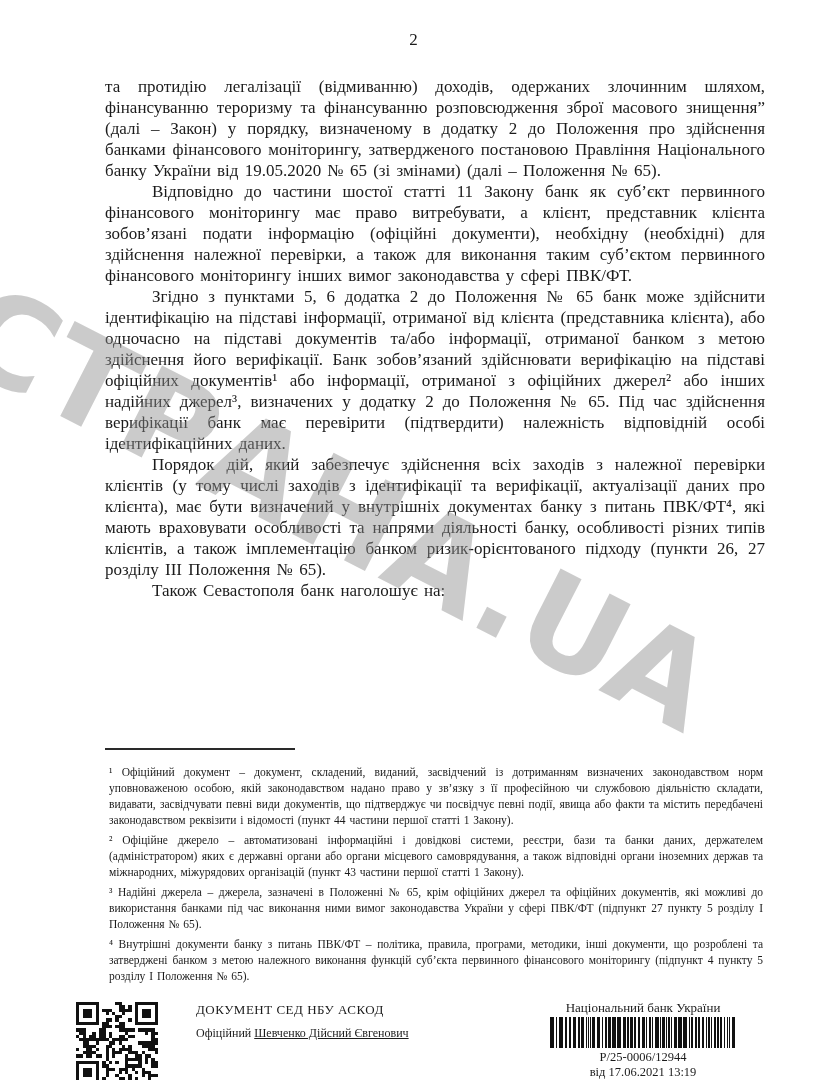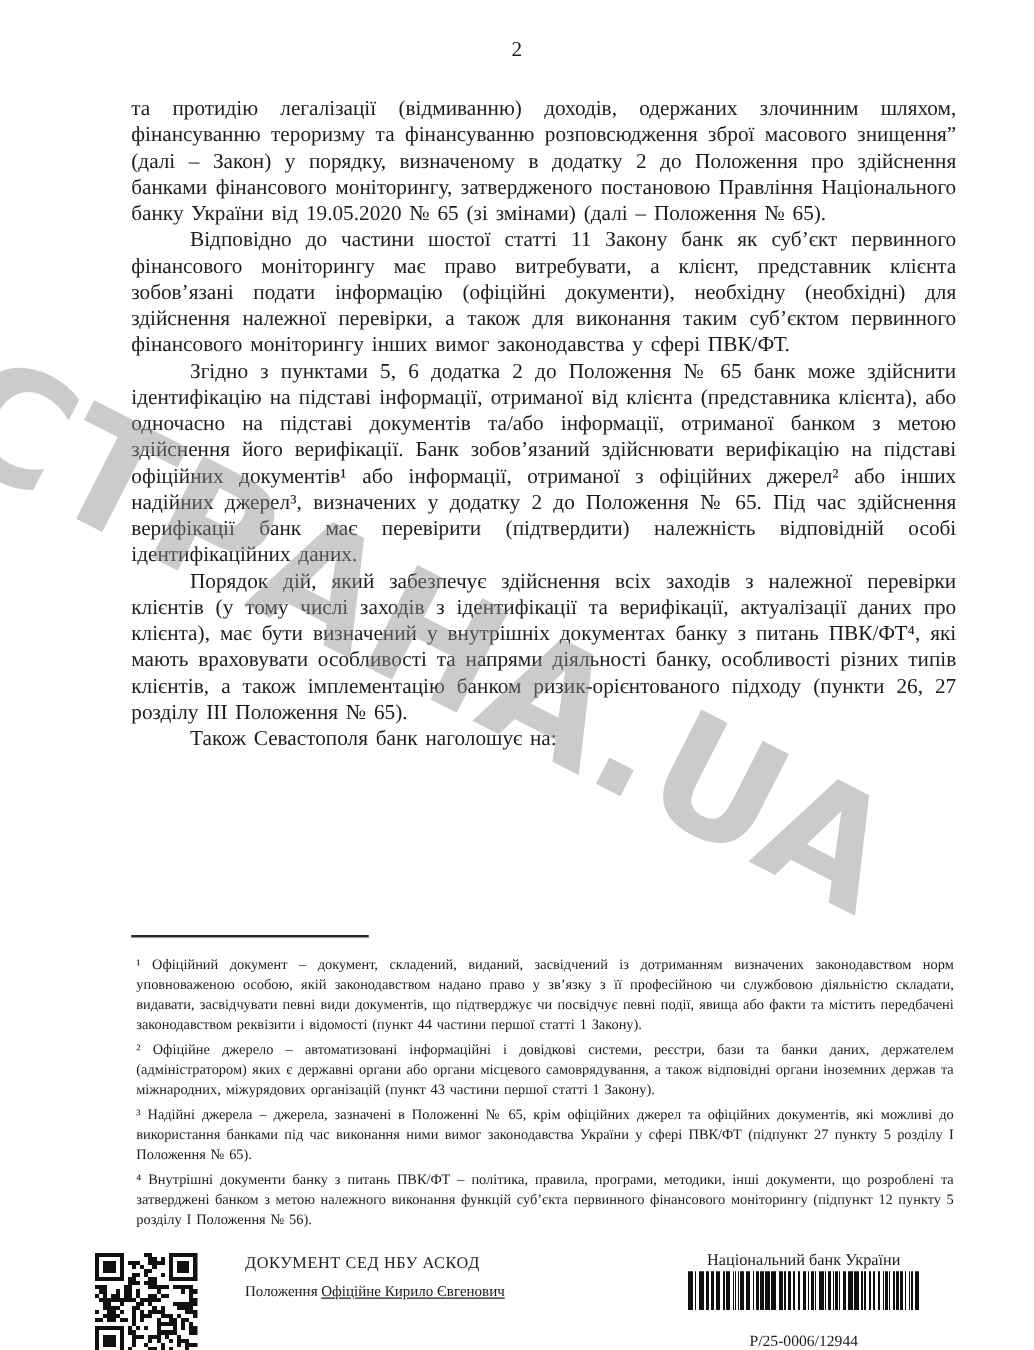--- a/index.html
+++ b/index.html
@@ -40,21 +40,21 @@
     font-size:12px;line-height:15px;
   }
   .sig .sys{font-size:13px;letter-spacing:0.5px;margin-bottom:9px;}
   .sig .row{margin:0 0 1px 0;}
   .u{text-decoration:underline;}
   .reg{
     position:absolute;left:528px;top:0;width:230px;text-align:center;
     font-size:13px;line-height:15px;
   }
   .reg .org{margin-bottom:2px;}
-  .reg .num{font-size:12.5px;margin-top:18px;}
+  .reg .num{font-size:12.5px;margin-top:2px;}
   .reg .date{font-size:12.5px;}
   svg{display:block;}
   .barcode-wrap{display:flex;justify-content:center;}
 </style>
 </head>
 <body>
 
 <div class="page">
 
   <div class="page-number">2</div>
@@ -66,21 +66,21 @@
       <p class="indent">Порядок дій, який забезпечує здійснення всіх заходів з належної перевірки клієнтів (у тому числі заходів з ідентифікації та верифікації, актуалізації даних про клієнта), має бути визначений у внутрішніх документах банку з питань ПВК/ФТ⁴, які мають враховувати особливості та напрями діяльності банку, особливості різних типів клієнтів, а також імплементацію банком ризик-орієнтованого підходу (пункти 26, 27 розділу ІІІ Положення № 65).</p>
       <p class="indent">Також Севастополя банк наголошує на:</p>
     </div>
 
   <div class="footnote-sep"></div>
 
   <div class="footnotes">
       <p>¹ Офіційний документ – документ, складений, виданий, засвідчений із дотриманням визначених законодавством норм уповноваженою особою, якій законодавством надано право у зв’язку з її професійною чи службовою діяльністю складати, видавати, засвідчувати певні види документів, що підтверджує чи посвідчує певні події, явища або факти та містить передбачені законодавством реквізити і відомості (пункт 44 частини першої статті 1 Закону).</p>
       <p>² Офіційне джерело – автоматизовані інформаційні і довідкові системи, реєстри, бази та банки даних, держателем (адміністратором) яких є державні органи або органи місцевого самоврядування, а також відповідні органи іноземних держав та міжнародних, міжурядових організацій (пункт 43 частини першої статті 1 Закону).</p>
       <p>³ Надійні джерела – джерела, зазначені в Положенні № 65, крім офіційних джерел та офіційних документів, які можливі до використання банками під час виконання ними вимог законодавства України у сфері ПВК/ФТ (підпункт 27 пункту 5 розділу І Положення № 65).</p>
-      <p>⁴ Внутрішні документи банку з питань ПВК/ФТ – політика, правила, програми, методики, інші документи, що розроблені та затверджені банком з метою належного виконання функцій суб’єкта первинного фінансового моніторингу (підпункт 12 пункту 5 розділу І Положення № 56).</p>
+      <p>⁴ Внутрішні документи банку з питань ПВК/ФТ – політика, правила, програми, методики, інші документи, що розроблені та затверджені банком з метою належного виконання функцій суб’єкта первинного фінансового моніторингу (підпункт 4 пункту 5 розділу І Положення № 65).</p>
     </div>
 
   <div class="bottom">
 
     <div class="qr">
         <svg width="82" height="82" viewBox="0 0 25 25" shape-rendering="crispEdges">
           <rect x="0" y="0" width="25" height="25" fill="#ffffff"></rect>
           <rect x="12" y="0" width="1" height="1" fill="#111"></rect>
           <rect x="13" y="0" width="1" height="1" fill="#111"></rect>
           <rect x="13" y="1" width="1" height="1" fill="#111"></rect>
@@ -298,22 +298,22 @@
           <rect x="20" y="2" width="3" height="3" fill="#111"></rect>
           <rect x="0" y="18" width="7" height="7" fill="#111"></rect>
           <rect x="1" y="19" width="5" height="5" fill="#fff"></rect>
           <rect x="2" y="20" width="3" height="3" fill="#111"></rect>
         </svg>
       </div>
 
     <div class="sig">
       <div class="sys">ДОКУМЕНТ СЕД НБУ АСКОД</div>
       <div class="row">
-        <span>Положення</span>
-        <span class="u">Офіційне Кирило Євгенович</span>
+        <span>Офіційний</span>
+        <span class="u">Шевченко Дійсний Євгенович</span>
       </div>
     </div>
 
     <div class="reg">
       <div class="org">Національний банк України</div>
       <div class="barcode-wrap">
           <div id="barcode-holder">
             <svg width="190" height="31" shape-rendering="crispEdges">
               <rect x="2" y="0" width="4" height="31" fill="#111"></rect>
               <rect x="8" y="0" width="1" height="31" fill="#111"></rect>

